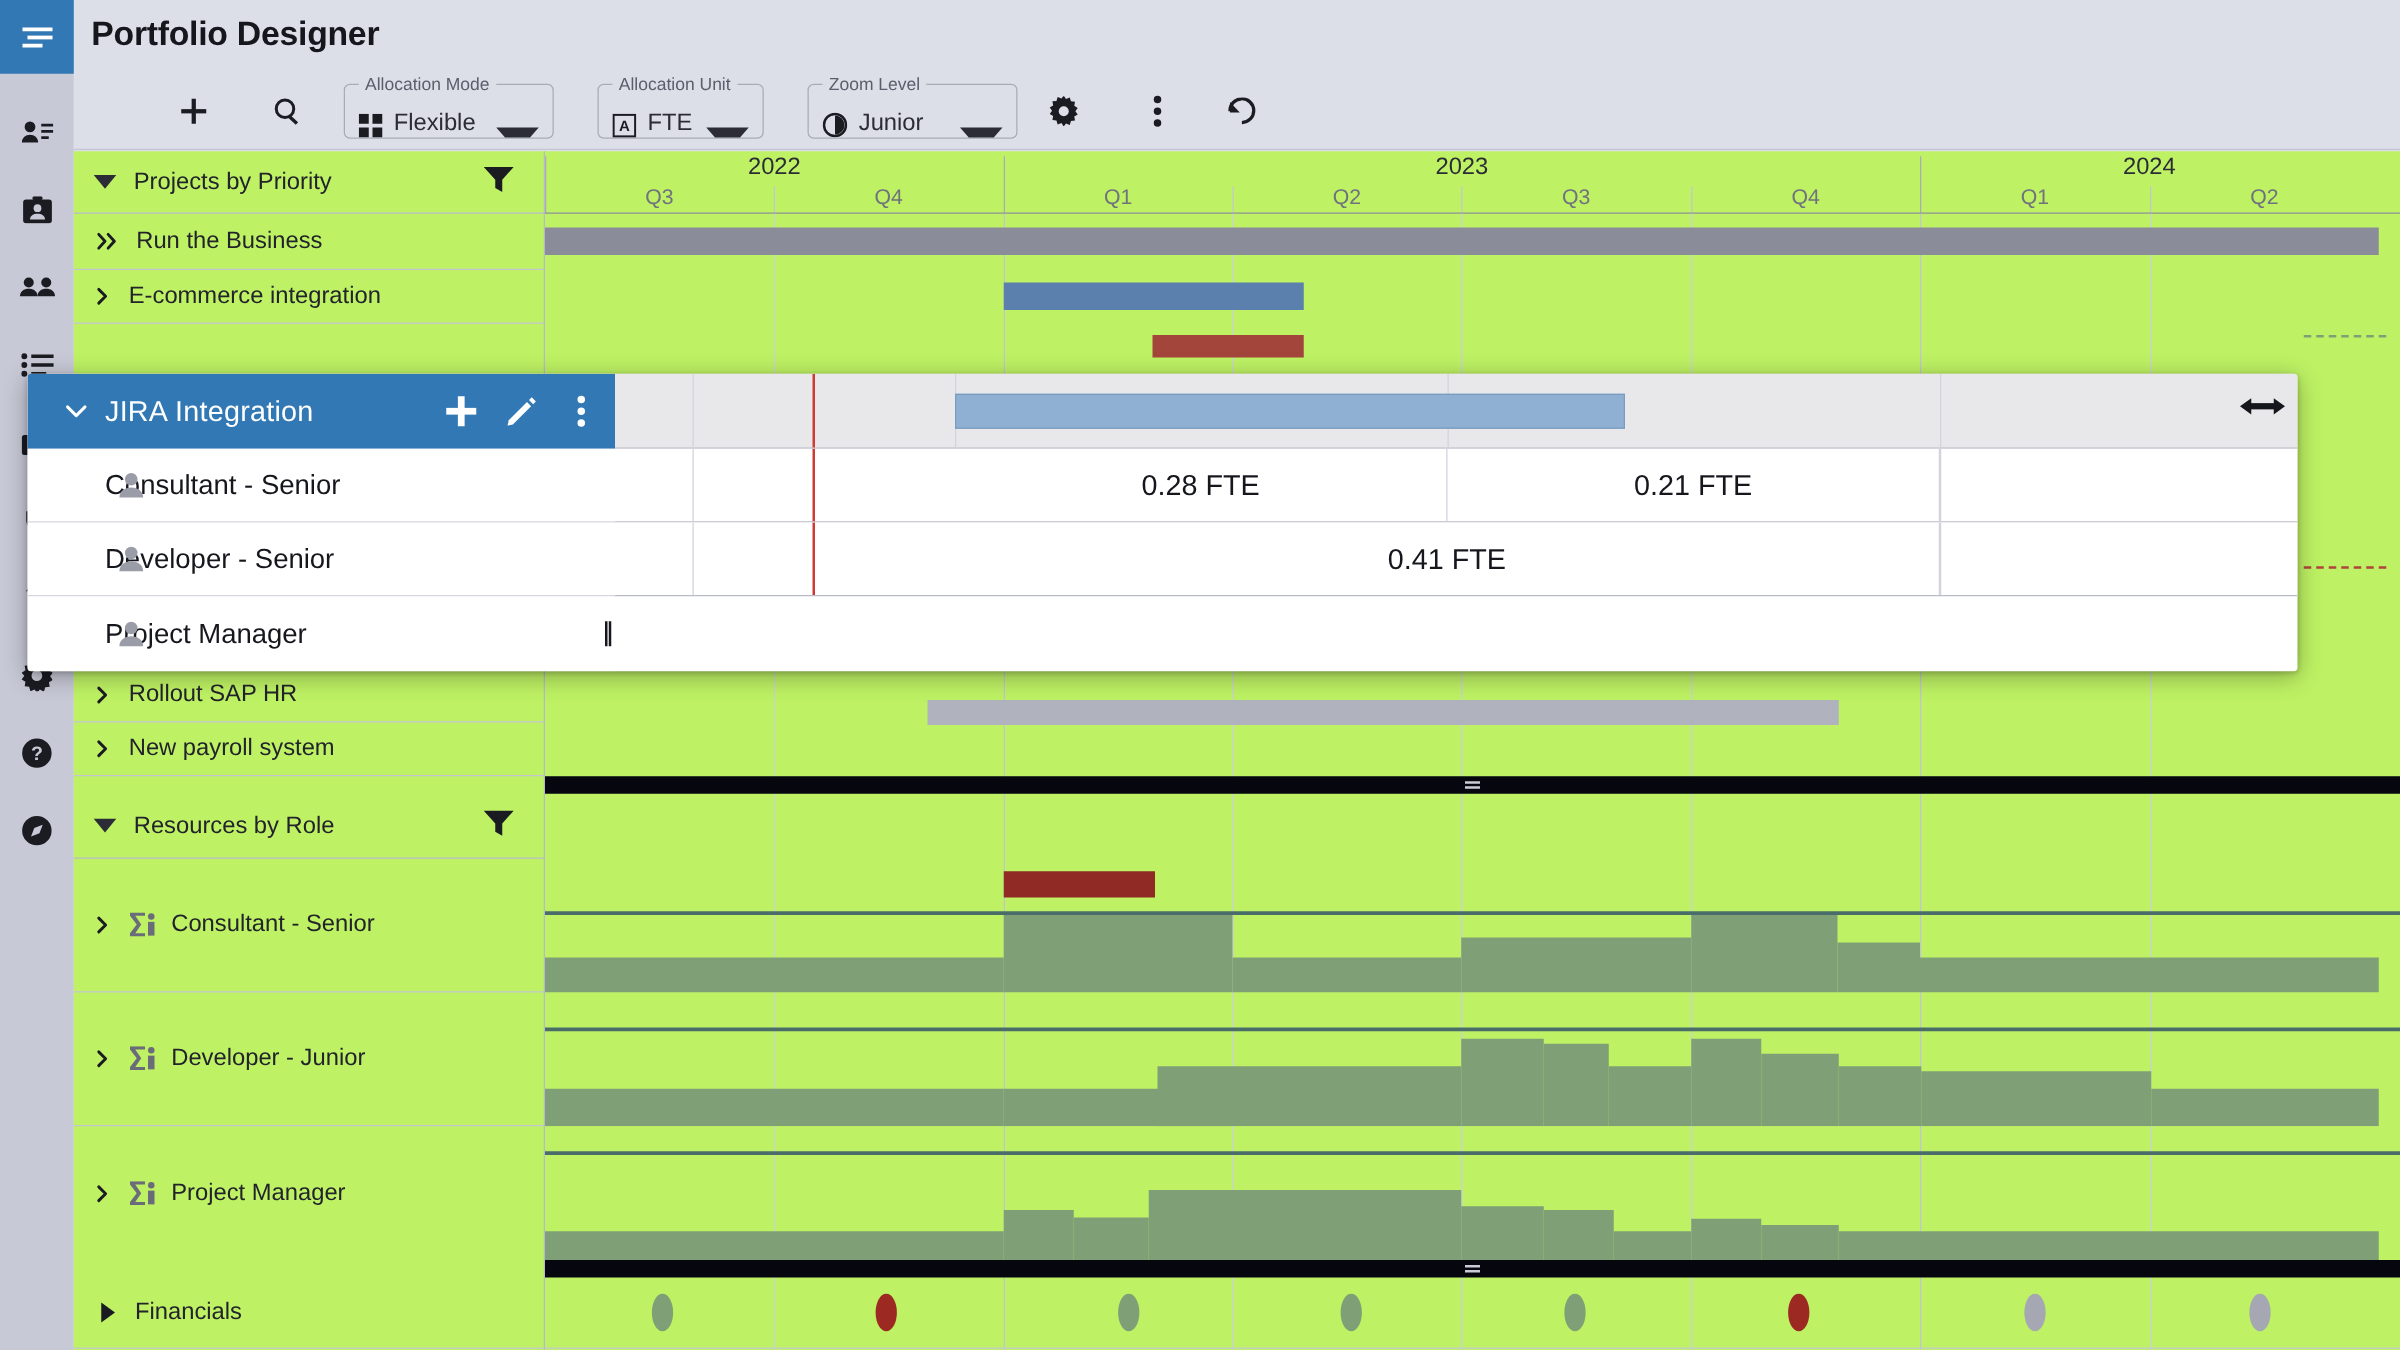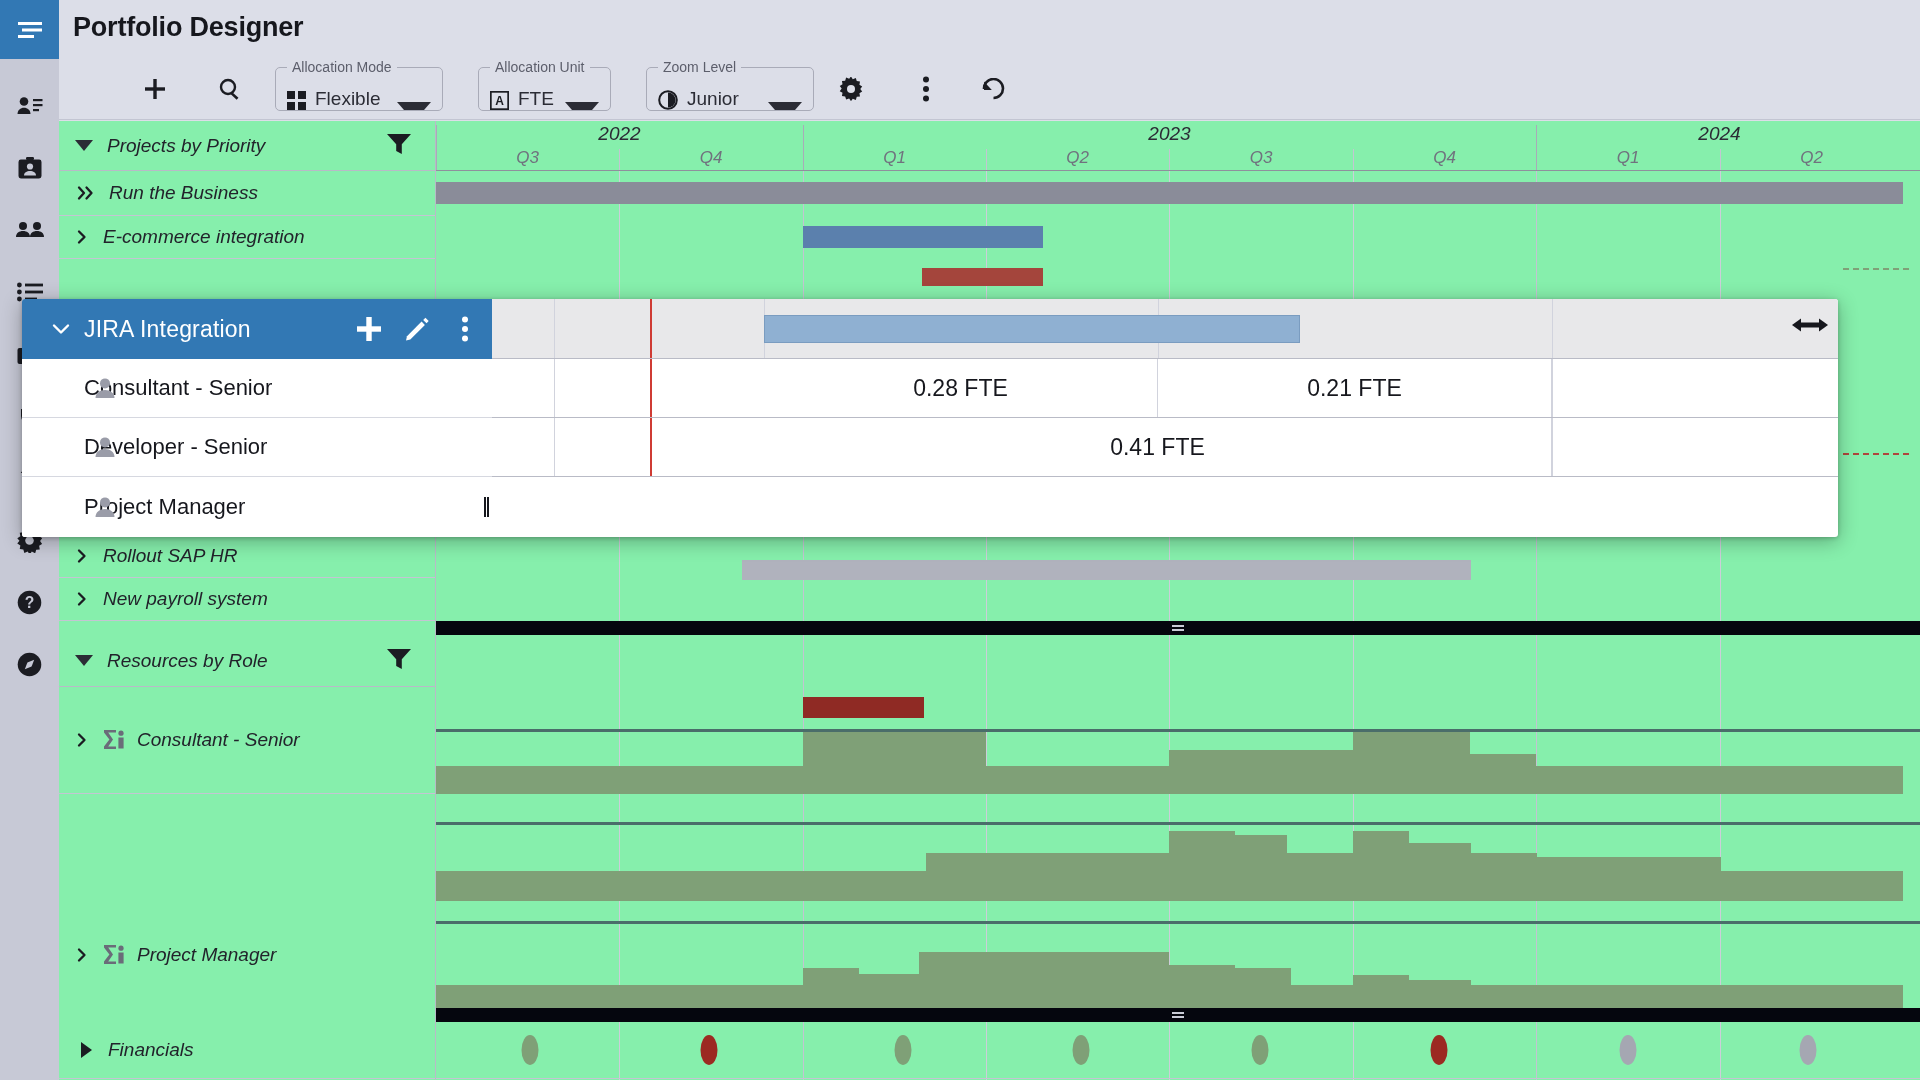--- a/index.html
+++ b/index.html
@@ -58,21 +58,21 @@
   .fieldset .fs-val { font-size:19px; color:#2b2c35; white-space:nowrap; }
   .fieldset .caret {
     margin-left:auto; padding-left:20px;
     width:0;height:0;border-left:7px solid transparent;border-right:7px solid transparent;
     border-top:8px solid #2b2c35;
   }
 
   
   #grid {
     position:absolute; left:59px; top:121px; right:0; bottom:0;
-    background:#86efac; overflow:hidden;font-style:italic;
+    background:#bef264; overflow:hidden;
   }
   #leftcol { position:absolute; left:0; top:0; width:376px; bottom:0; }
   #rightcol { position:absolute; left:376px; top:0; right:0; bottom:0;
               border-left:1px solid #b8bac7; }
 
   
   #thead { position:absolute; left:0; top:0; right:0; height:50px; }
   #thead .yr {
     position:absolute; top:0; height:26px; line-height:26px;
     text-align:center; font-size:19px; color:#2b2c35;
@@ -436,20 +436,35 @@
         <span class="sigma">
           <svg width="22" height="20" viewBox="0 0 22 20" fill="#6a6c79">
             <path d="M1 0h12v2.6H5.2L10 9.6 5.2 16.6H13V19H1v-2.4L6.4 9.6 1 2.6z"></path>
             <circle cx="18" cy="3.2" r="2.6"></circle>
               <rect x="15.4" y="7.5" width="5.2" height="11"></rect>
           </svg>
         </span>
         <span class="plabel">Consultant - Senior</span>
       </div>
 
+      <div class="prow" style="top:673px; height:107px">
+        <span class="chev">
+          <svg width="12" height="16" viewBox="0 0 12 16" fill="none" stroke="#1b1c22" stroke-width="2.3" stroke-linecap="round" stroke-linejoin="round">
+              <path d="M2 2.5l5.5 5.5L2 13.5"></path>
+            </svg>
+        </span>
+        <span class="sigma">
+          <svg width="22" height="20" viewBox="0 0 22 20" fill="#6a6c79">
+            <path d="M1 0h12v2.6H5.2L10 9.6 5.2 16.6H13V19H1v-2.4L6.4 9.6 1 2.6z"></path>
+            <circle cx="18" cy="3.2" r="2.6"></circle>
+              <rect x="15.4" y="7.5" width="5.2" height="11"></rect>
+          </svg>
+        </span>
+        <span class="plabel">Developer - Junior</span>
+      </div>
 
       <div class="prow" style="top:780px; height:107px; border-bottom:none">
         <span class="chev">
           <svg width="12" height="16" viewBox="0 0 12 16" fill="none" stroke="#1b1c22" stroke-width="2.3" stroke-linecap="round" stroke-linejoin="round">
               <path d="M2 2.5l5.5 5.5L2 13.5"></path>
             </svg>
         </span>
         <span class="sigma">
           <svg width="22" height="20" viewBox="0 0 22 20" fill="#6a6c79">
             <path d="M1 0h12v2.6H5.2L10 9.6 5.2 16.6H13V19H1v-2.4L6.4 9.6 1 2.6z"></path>

